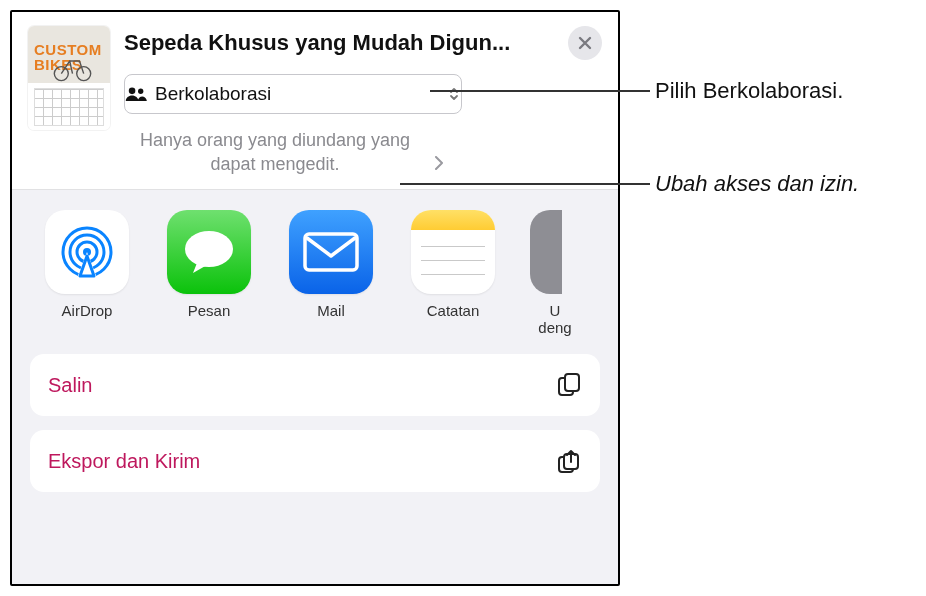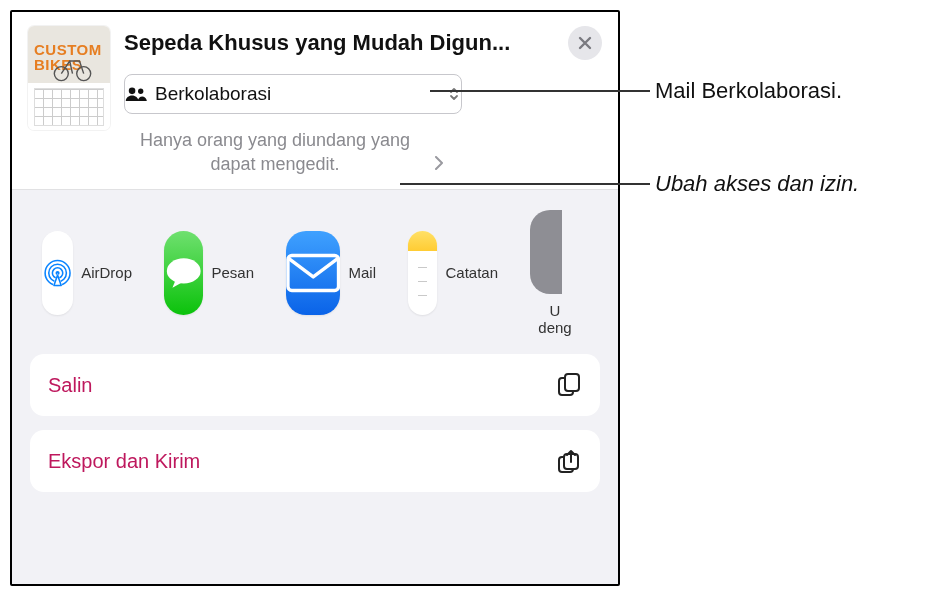--- a/index.html
+++ b/index.html
@@ -87,21 +87,21 @@
     padding: 20px 0 22px 0;
     flex: 1;
     display:flex; flex-direction:column; gap:18px;
     overflow:hidden;
   }
   .apps-row {
     display:flex; gap: 32px; padding: 0 30px;
     overflow:hidden;
   }
   .app {
-    display:flex; align-items:center; gap:8px;
+    display:flex; flex-direction:column; align-items:center; gap:8px;
     width:90px; flex:0 0 auto;
   }
   .app-icon {
     width:84px; height:84px; border-radius:20px;
     background:#fff; display:flex; align-items:center; justify-content:center;
     box-shadow: 0 1px 2px rgba(0,0,0,0.08);
     position:relative; overflow:hidden;
   }
   .app-label { font-size:15px; color:#333; text-align:center; line-height:1.15; white-space:pre-line; }
   
@@ -262,18 +262,18 @@
             <rect x="3" y="9" width="14" height="15" rx="3" fill="none" stroke="#222" stroke-width="2"></rect>
             <rect x="8" y="6" width="14" height="15" rx="3" fill="#fff" stroke="#222" stroke-width="2"></rect>
             <path d="M15 14 V3 M11 7 L15 3 L19 7" fill="none" stroke="#222" stroke-width="2" stroke-linecap="round" stroke-linejoin="round"></path>
           </svg>
         </div>
       </div>
     </div>
   </div>
 
   <div class="callout-line" style="left:430px; top:90px; width:220px;"></div>
-  <div class="callout" style="left:655px; top:78px;">Mail Berkolaborasi.</div>
+  <div class="callout" style="left:655px; top:78px;">Pilih Berkolaborasi.</div>
 
   <div class="callout-line" style="left:400px; top:183px; width:250px;"></div>
   <div class="callout" style="left:655px; top:171px;font-style:italic;">Ubah akses dan izin.</div>
 
 </div>
 
 </body></html>

